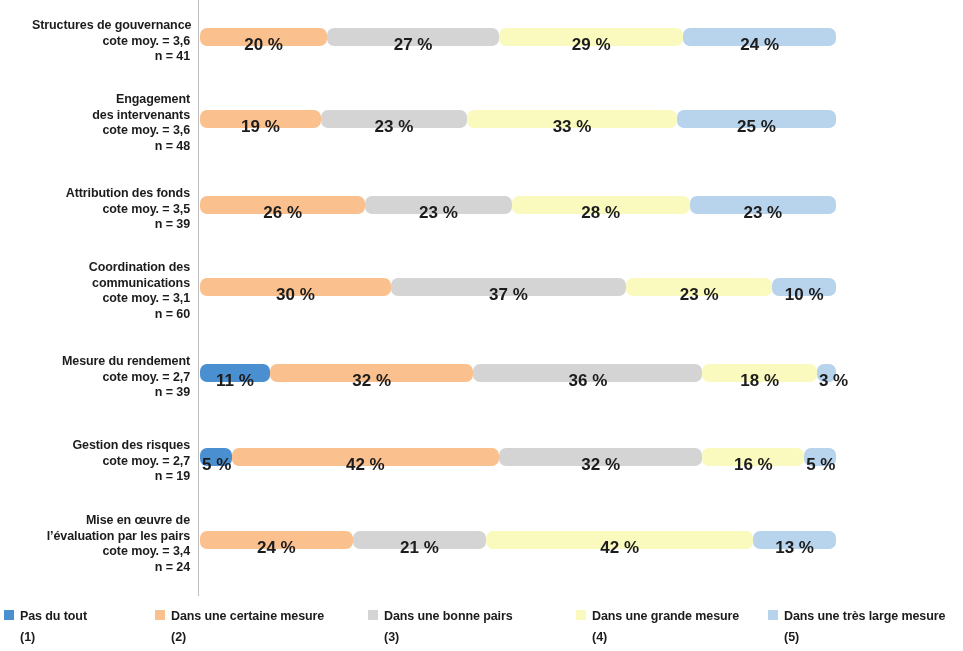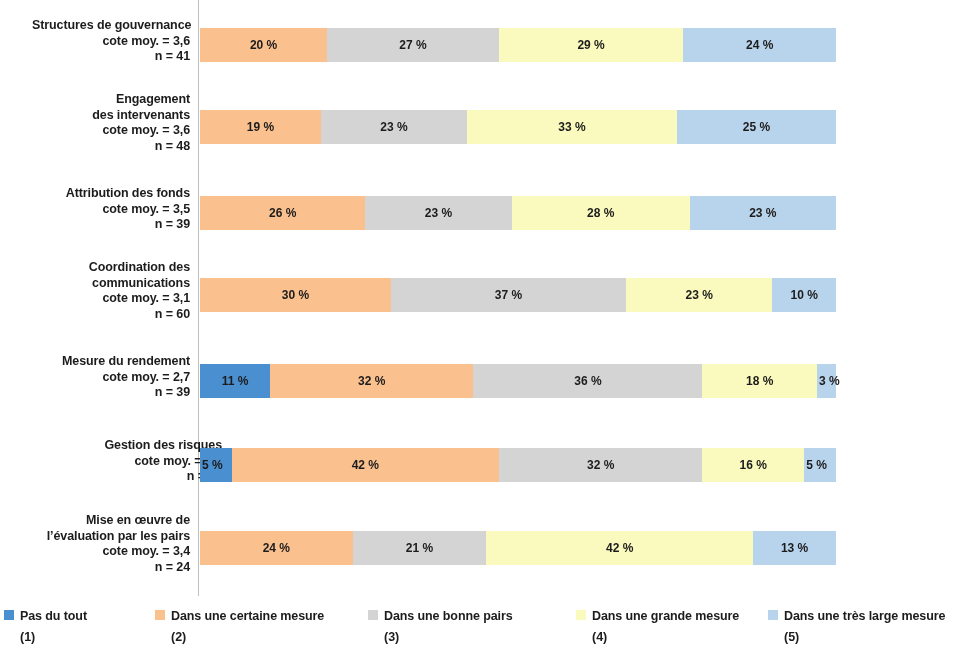--- a/index.html
+++ b/index.html
@@ -31,26 +31,27 @@
     color:#1c1c1c;
     letter-spacing:-0.1px;
   }
   .row-label .lbl-line{display:block;white-space:nowrap;margin-left:32px;}
 
   .bar-track{
     position:absolute;left:200px;height:34px;
     white-space:nowrap;font-size:0;
   }
   .seg{
-    display:inline-block;height:34px;vertical-align:top;
+    display:inline-block;height:18px;vertical-align:top;
     position:relative;
-    font-size:12px;font-weight:bold;
+    font-size:17px;font-weight:bold;
     color:#1c1c1c;
     text-align:center;
     box-sizing:border-box;
+    border-radius:7px;
   }
   .seg .seg-label{
     position:absolute;left:0;top:0;width:100%;height:34px;
     line-height:34px;text-align:center;white-space:nowrap;
     overflow:visible;
   }
   .seg.narrow .seg-label{left:2px;width:auto;text-align:left;}
 
   .c1{background:#4a8fd0;}
   .c2{background:#fac18f;}
@@ -122,21 +123,21 @@
         </div>
         <div class="bar-row" style="top: 0px;">
           <div class="row-label" style="top: 354px;">
             <span class="lbl-line">Mesure du rendement</span>
             <span class="lbl-line">cote moy. = 2,7</span>
             <span class="lbl-line">n = 39</span>
           </div>
           <div class="bar-track" style="top: 364px; width: 636px;"><div class="seg c1" style="width: 69.96px;"><span class="seg-label">11 %</span></div><div class="seg c2" style="width: 203.52px;"><span class="seg-label">32 %</span></div><div class="seg c3" style="width: 228.96px;"><span class="seg-label">36 %</span></div><div class="seg c4" style="width: 114.48px;"><span class="seg-label">18 %</span></div><div class="seg c5 narrow" style="width: 19.08px;"><span class="seg-label">3 %</span></div></div>
         </div>
         <div class="bar-row" style="top: 0px;">
-          <div class="row-label" style="top: 438px; padding-left: 32px;">
+          <div class="row-label" style="top: 438px;">
             <span class="lbl-line">Gestion des risques</span>
             <span class="lbl-line">cote moy. = 2,7</span>
             <span class="lbl-line">n = 19</span>
           </div>
           <div class="bar-track" style="top: 448px; width: 636px;"><div class="seg c1 narrow" style="width: 31.8px;"><span class="seg-label">5 %</span></div><div class="seg c2" style="width: 267.12px;"><span class="seg-label">42 %</span></div><div class="seg c3" style="width: 203.52px;"><span class="seg-label">32 %</span></div><div class="seg c4" style="width: 101.76px;"><span class="seg-label">16 %</span></div><div class="seg c5 narrow" style="width: 31.8px;"><span class="seg-label">5 %</span></div></div>
         </div>
         <div class="bar-row" style="top: 0px;">
           <div class="row-label" style="top: 513px;">
             <span class="lbl-line">Mise en œuvre de</span>
             <span class="lbl-line">l’évaluation par les pairs</span>

